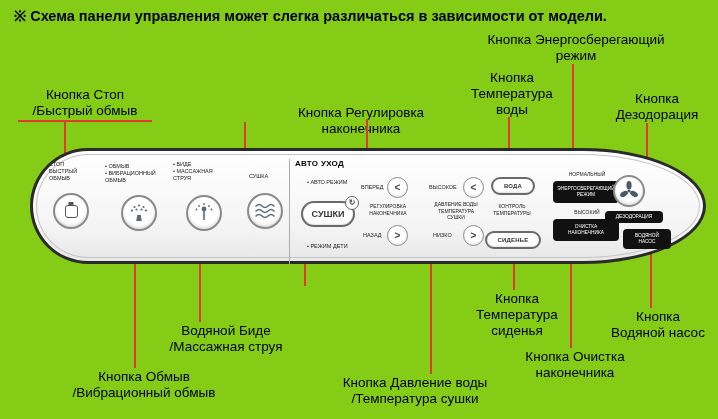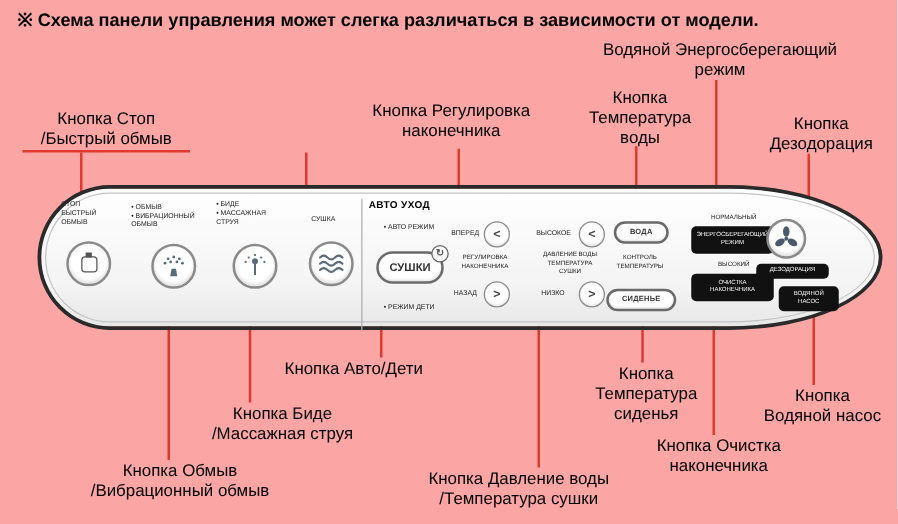--- a/index.html
+++ b/index.html
@@ -1,17 +1,17 @@
 <!DOCTYPE html>
 <html><head>
 <meta charset="utf-8">
 <style>
   * { margin:0; padding:0; box-sizing:border-box; }
   html,body { width:718px; height:419px; background:#ffffff; font-family:"Liberation Sans",sans-serif; }
-  .stage { position:relative; width:718px; height:419px; overflow:hidden; background:#fca5a5; }
+  .stage { position:relative; width:718px; height:419px; overflow:hidden; background:#84cc16; }
   .note { position:absolute; font-size:14.5px; font-weight:bold; color:#000; white-space:nowrap; }
   .callout { position:absolute; font-size:13.5px; line-height:1.18; color:#000; text-align:center; white-space:pre-line; }
   .redline { position:absolute; background:#e03a2f; }
   .panel { position:absolute; left:30px; top:148px; width:676px; height:116px;
            border:3px solid #2a2a2a; background:linear-gradient(180deg,#ffffff 0%,#f4f4f4 70%,#e7e7e7 100%);
            border-radius:61px 130px 130px 61px / 61px 61px 61px 61px; }
   .panel-inner { position:absolute; inset:3px; border:1px solid #c4c4c4;
                  border-radius:55px 124px 124px 55px / 55px 55px 55px 55px; pointer-events:none; }
   .tiny { position:absolute; font-size:5.5px; line-height:1.3; color:#222; white-space:pre-line; }
   .center { text-align:center; }
@@ -43,41 +43,40 @@
 
   <div class="note" style="left:14px;top:5px">※ Схема панели управления может слегка различаться в зависимости от модели.</div>
 
   <div class="callout" style="left:16px;top:87px;width:138px">Кнопка Стоп
 /Быстрый обмыв</div>
   <div class="redline" style="left:18px;top:120px;width:134px;height:2px"></div>
   <div class="redline" style="left:64px;top:122px;width:2px;height:66px"></div>
 
   <div class="redline" style="left:244px;top:122px;width:2px;height:62px"></div>
 
-  <div class="callout" style="left:282px;top:81px;width:158px">Кнопка Регулировка
+  <div class="callout" style="left:282px;top:105px;width:158px">Кнопка Регулировка
 наконечника</div>
   <div class="redline" style="left:366px;top:119px;width:2px;height:56px"></div>
 
   <div class="callout" style="left:462px;top:70px;width:100px">Кнопка
 Температура
 воды</div>
   <div class="redline" style="left:508px;top:117px;width:2px;height:56px"></div>
 
-  <div class="callout" style="left:458px;top:32px;width:236px">Водяной Энергосберегающий
+  <div class="callout" style="left:458px;top:32px;width:236px">Кнопка Энергосберегающий
 режим</div>
   <div class="redline" style="left:572px;top:64px;width:2px;height:114px"></div>
 
   <div class="callout" style="left:606px;top:91px;width:102px">Кнопка
 Дезодорация</div>
   <div class="redline" style="left:646px;top:123px;width:2px;height:48px"></div>
 
-  <div class="callout" style="left:216px;top:287px;width:134px">Кнопка Авто/Дети</div>
   <div class="redline" style="left:304px;top:228px;width:2px;height:58px"></div>
 
-  <div class="callout" style="left:150px;top:323px;width:152px">Кнопка Биде
+  <div class="callout" style="left:150px;top:323px;width:152px">Водяной Биде
 /Массажная струя</div>
   <div class="redline" style="left:199px;top:230px;width:2px;height:92px"></div>
 
   <div class="callout" style="left:60px;top:369px;width:168px">Кнопка Обмыв
 /Вибрационный обмыв</div>
   <div class="redline" style="left:134px;top:230px;width:2px;height:138px"></div>
 
   <div class="callout" style="left:320px;top:375px;width:190px">Кнопка Давление воды
 /Температура сушки</div>
   <div class="redline" style="left:430px;top:246px;width:2px;height:128px"></div>

